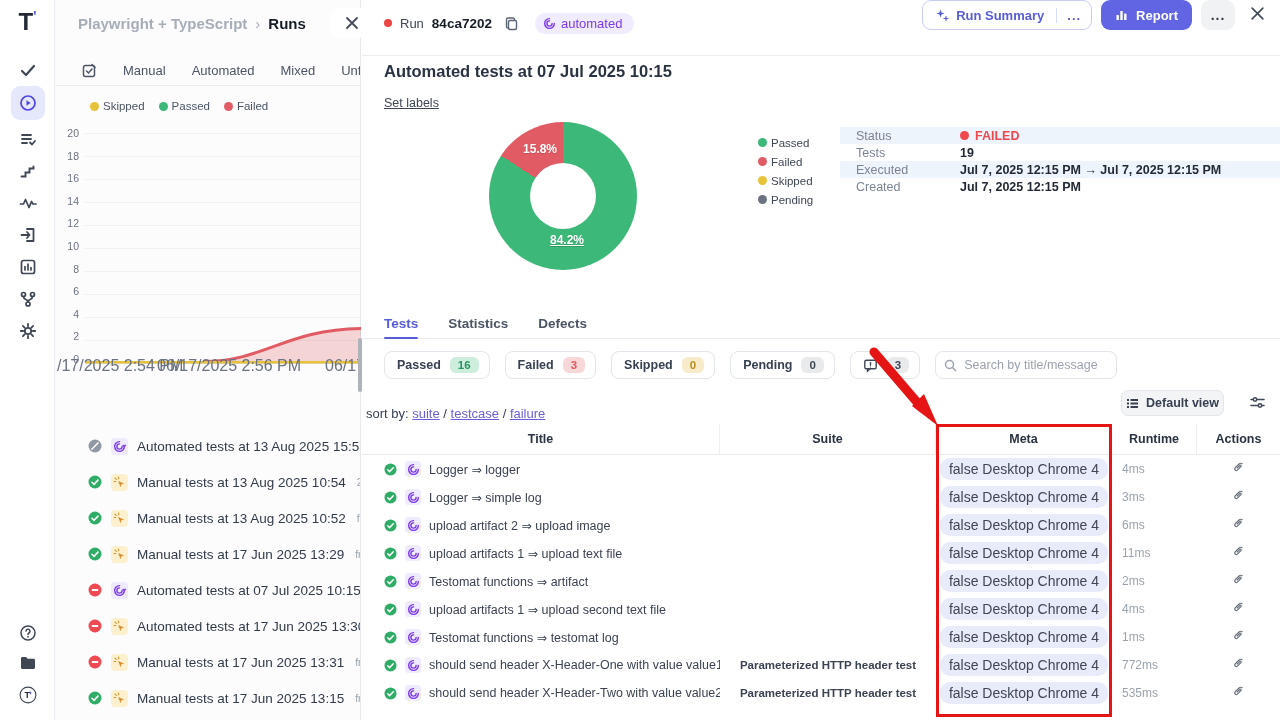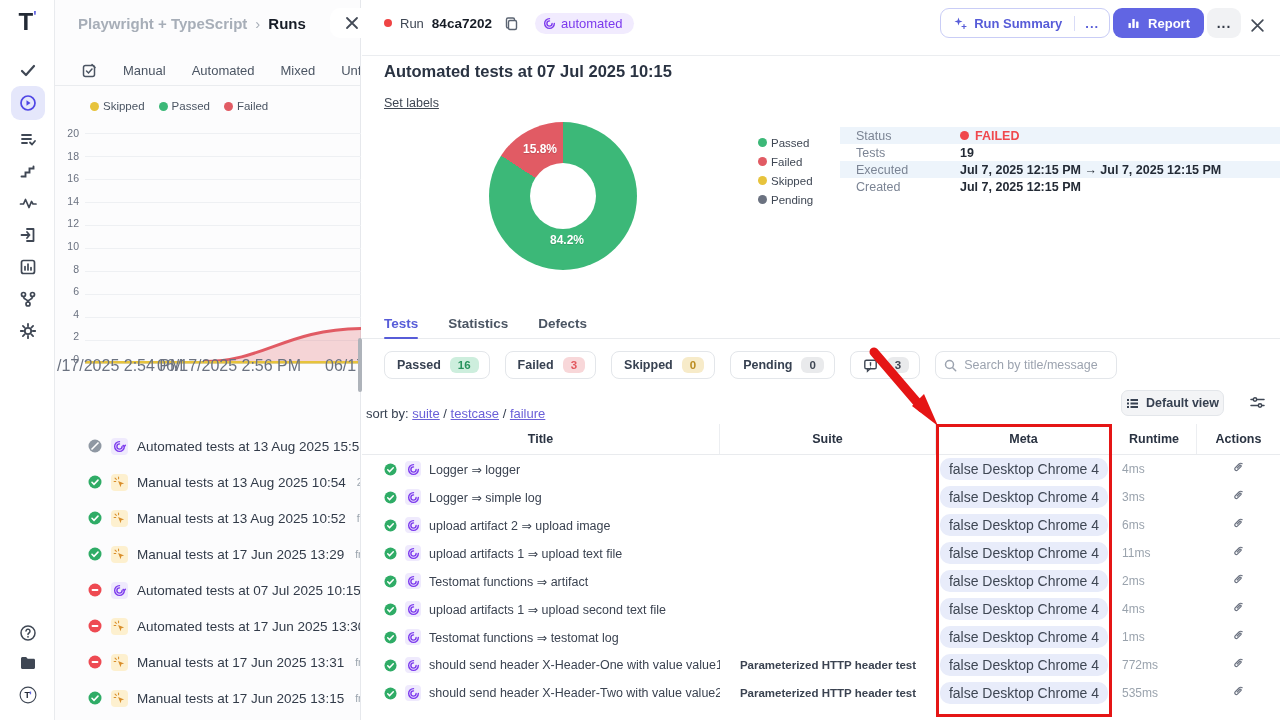--- a/index.html
+++ b/index.html
@@ -53,40 +53,40 @@
   .rp { position:absolute; left:362px; top:0; width:918px; height:720px; background:#fff; z-index:3; }
   .rp-head { position:absolute; left:0; top:0; width:100%; height:56px; border-bottom:1px solid #ebedf0; background:#fff; }
   .rp-head-left { position:absolute; left:22px; top:0; height:46px; display:flex; align-items:center; gap:8px; }
   .run-dot { width:8px; height:8px; border-radius:50%; background:#ef4444; }
   .run-word { font-size:13px; color:#3f4754; }
   .run-id { font-size:13.5px; font-weight:700; color:#161c26; }
   .copy-ic { color:#5b6472; display:flex; cursor:pointer; margin-left:4px; }
   .copy-ic svg { width:15px; height:15px; }
   .auto-badge { display:flex; align-items:center; gap:5px; background:#f1ebfe; color:#7c3aed; font-size:13px; border-radius:13px; padding:3px 12px 3px 8px; margin-left:8px; cursor:pointer; }
   .auto-badge svg { width:13px; height:13px; }
-  .rp-head-right { position:absolute; right:10px; top:8px; display:flex; align-items:flex-end; gap:3px; }
+  .rp-head-right { position:absolute; right:10px; top:0; display:flex; align-items:flex-start; gap:9px; }
   .btn-summary { display:flex; align-items:center; border:1px solid #c9cdf6; border-radius:9px; background:#fff; color:#575cd8; font-size:13px; font-weight:600; height:30px; overflow:hidden; cursor:pointer; }
   .btn-summary .main { display:flex; align-items:center; gap:7px; padding:0 12px; }
   .btn-summary .more { border-left:1px solid #d9dcf7; padding:0 10px; letter-spacing:1px; font-weight:700; }
   .btn-summary svg { width:14px; height:14px; }
   .btn-report { display:flex; align-items:center; gap:7px; background:#6165e3; color:#fff; border:none; border-radius:9px; height:30px; padding:0 14px; font-size:13px; font-weight:600; cursor:pointer; }
   .btn-report svg { width:14px; height:14px; }
   .btn-dots { background:#f1f2f4; border:none; border-radius:9px; height:30px; width:34px; font-size:14px; font-weight:700; color:#333a46; letter-spacing:1px; cursor:pointer; }
   .rp-x { width:26px; height:26px; display:flex; align-items:center; justify-content:center; color:#444b57; cursor:pointer; }
   .rp-x svg { width:15px; height:15px; }
 
   .rp-title { position:absolute; left:22px; top:62px; font-size:16.5px; font-weight:700; color:#2a3342; }
   .set-labels { position:absolute; left:22px; top:96px; font-size:12.5px; color:#3f4754; text-decoration:underline; cursor:pointer; }
 
   .donut { position:absolute; left:127px; top:122px; width:148px; height:148px; border-radius:50%;
     background:conic-gradient(#3cb878 0 84.2%, #e15b64 84.2% 100%); }
   .donut-hole { position:absolute; left:41px; top:41px; width:66px; height:66px; border-radius:50%; background:#fff; }
   .donut-lab { position:absolute; color:#fff; font-size:12px; font-weight:700; text-shadow:0 1px 1px rgba(0,0,0,.15); }
   .dl-failed { left:34px; top:20px; }
-  .dl-passed { left:61px; top:111px; }
+  .dl-passed { left:61px; top:111px;text-decoration:underline; }
   .donut-legend { position:absolute; left:396px; top:133px; font-size:11.5px; color:#3f4754; }
   .donut-legend div { height:19px; display:flex; align-items:center; }
 
   .sum-table { position:absolute; left:478px; top:127px; width:440px; }
   .sum-row { height:17px; display:flex; align-items:center; font-size:12.5px; }
   .sum-row:nth-child(odd) { background:#edf4fb; }
   .sum-label { width:120px; padding-left:16px; color:#7b8494; }
   .sum-value { color:#232a35; font-weight:600; }
   .sum-extra { color:#9aa3ad; font-weight:400; margin-left:5px; }
   .failed-val { color:#f0484d; font-weight:700; display:flex; align-items:center; gap:6px; }

